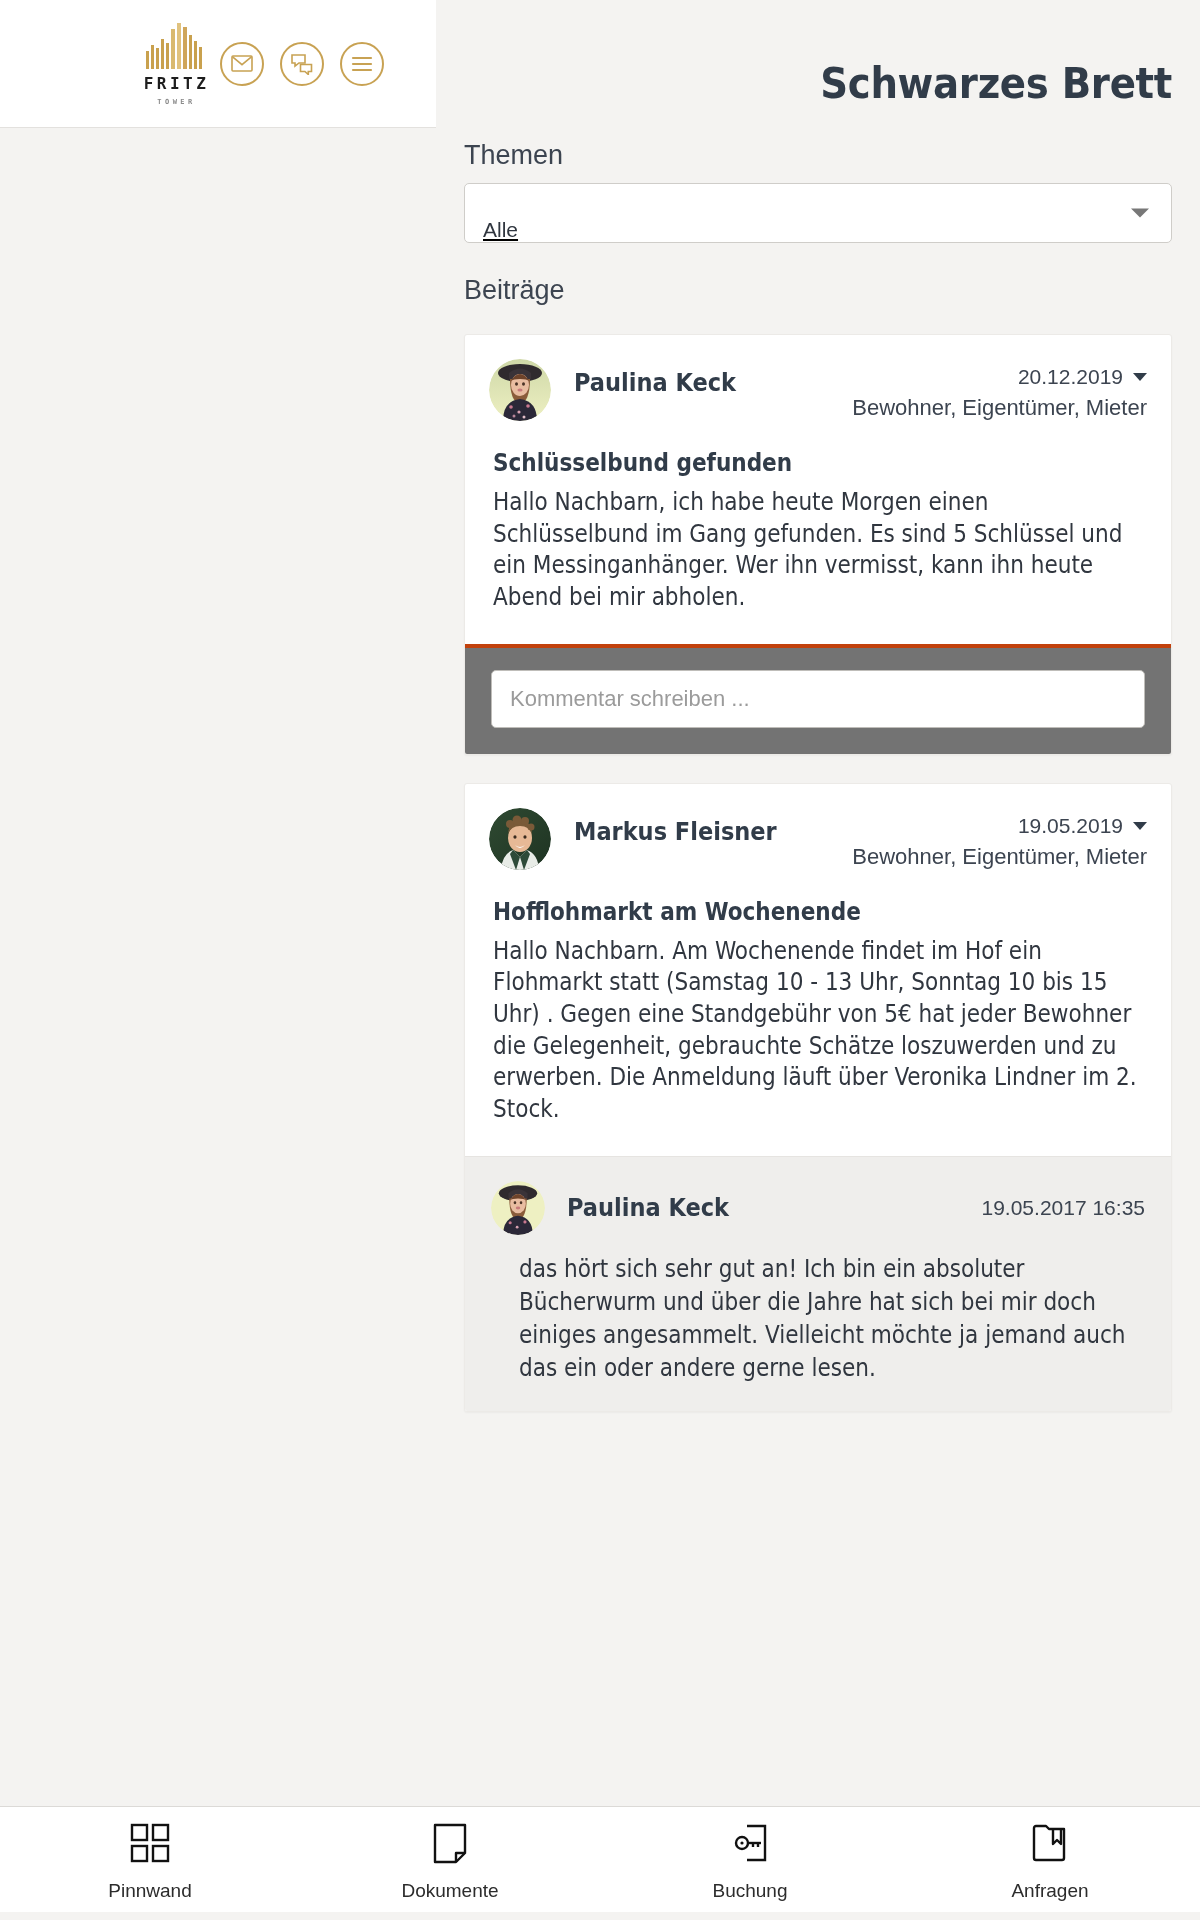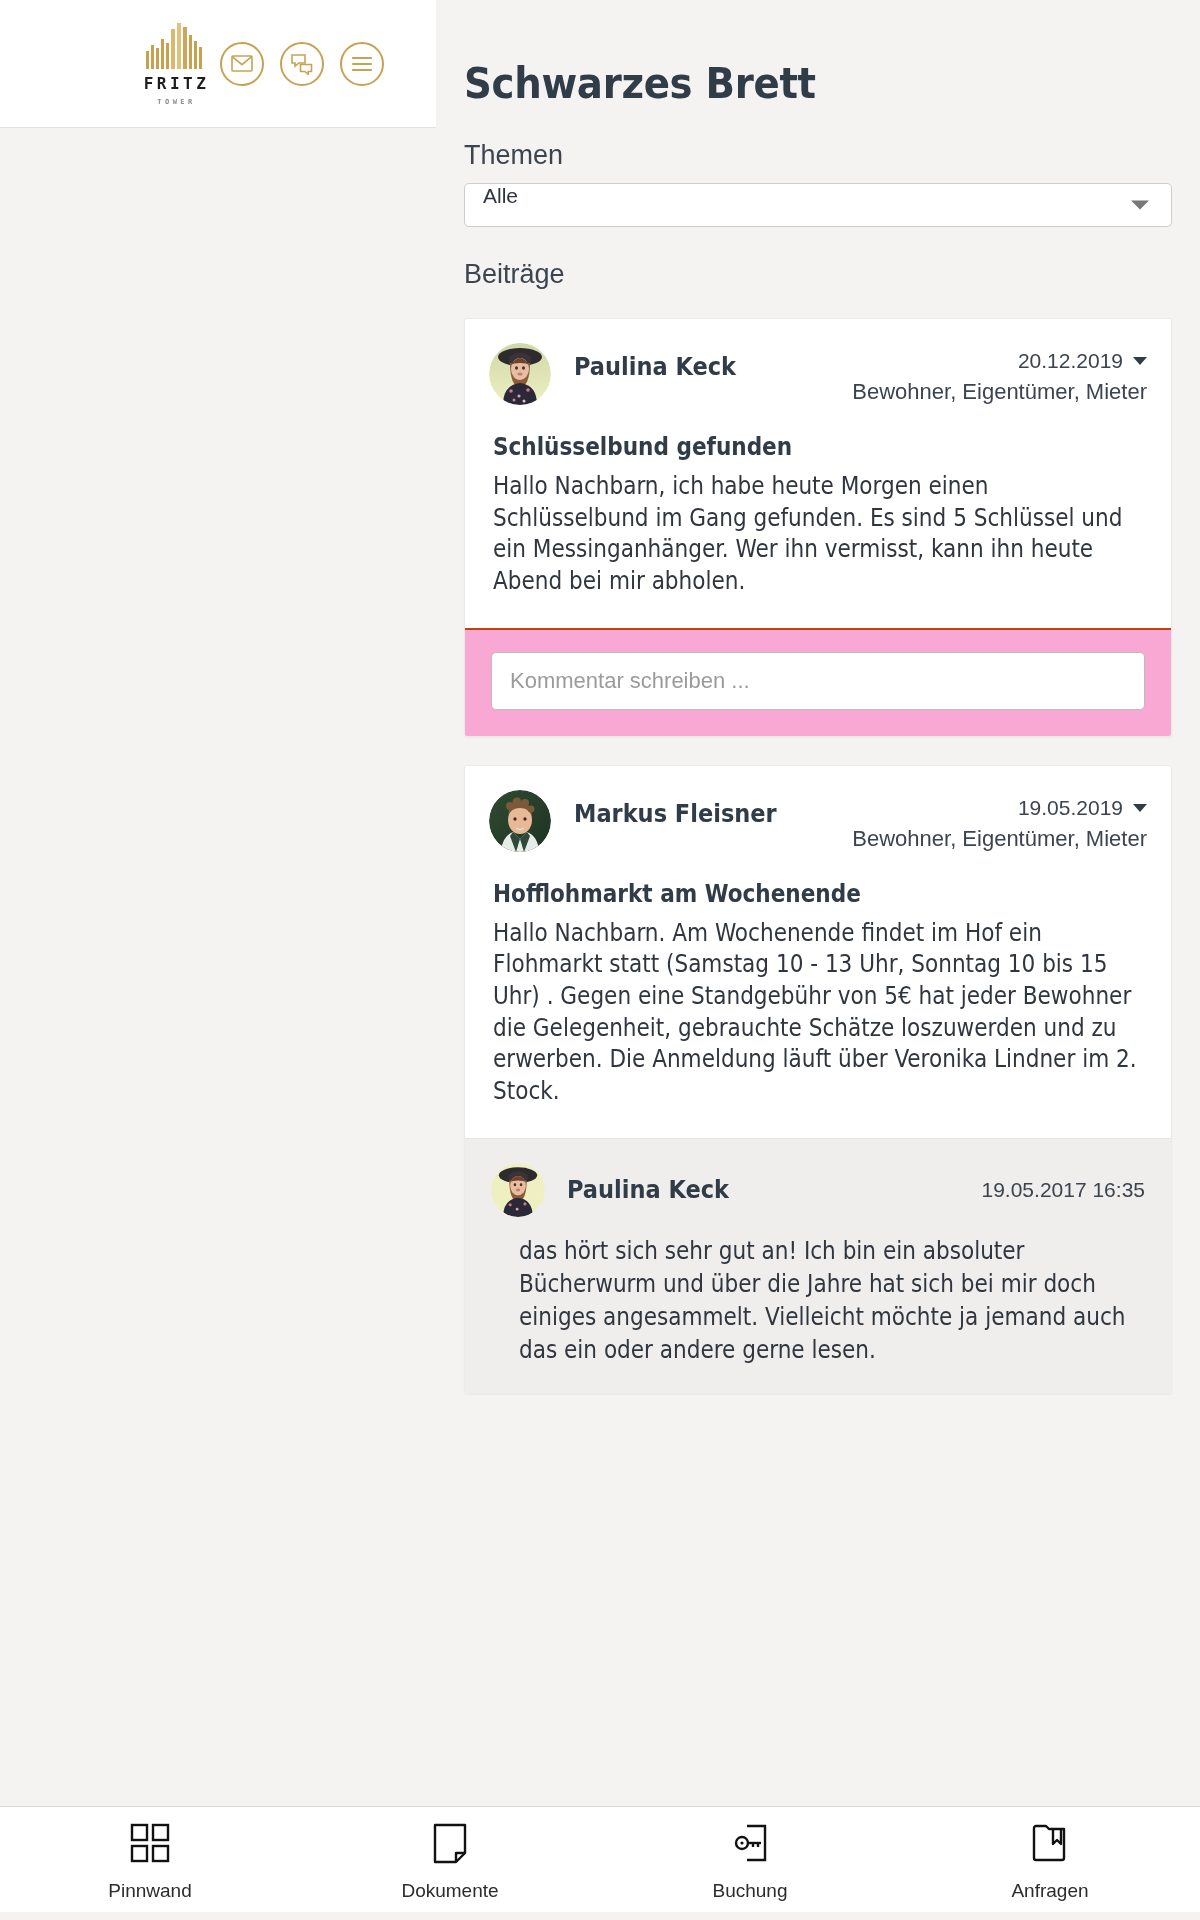--- a/index.html
+++ b/index.html
@@ -88,40 +88,42 @@
   }
 
   .page-title {
     font-family: "DejaVu Sans Condensed", "Liberation Sans Narrow", "Liberation Sans", sans-serif;
     font-size: 43px;
     font-weight: 700;
     color: #313c49;
     letter-spacing: -0.3px;
     margin-top: 58px;
     margin-left: 0px;
+    text-align: right;
   }
 
   .field-label {
     font-size: 27px;
     color: #3c4450;
     margin-top: 32px;
     margin-bottom: 12px;
     font-weight: 400;
   }
 
   .select-box {
     position: relative;
-    height: 44px;
+    height: 60px;
     background: #ffffff;
     border: 1px solid #cfcdc9;
     border-radius: 5px;
     display: flex;
-    align-items: flex-start;
+    align-items: flex-end;
     padding: 0 18px;
     cursor: pointer;
+    text-decoration: underline;
   }
   .select-value { font-size: 21px; color: #30363f; }
   .caret-tri {
     position: absolute;
     right: 22px;
     top: 50%;
     transform: translateY(-50%);
     width: 0; height: 0;
     border-left: 9px solid transparent;
     border-right: 9px solid transparent;
@@ -212,22 +214,22 @@
 
   .post-body {
     font-family: "DejaVu Sans Condensed", "Liberation Sans Narrow", "Liberation Sans", sans-serif;
     font-size: 24px;
     line-height: 1.32;
     color: #30363f;
     padding: 10px 24px 30px 28px;
   }
 
   .comment-zone {
-    background: #f9a8d4;
-    border-top: 2px solid #c2410c;
+    background: #737373;
+    border-top: 4px solid #c2410c;
     padding: 22px 26px 26px 26px;
   }
 
   .comment-input {
     position: relative;
     min-height: 58px;
     background: #ffffff;
     border: 1px solid #bfbdb9;
     border-radius: 5px;
     padding: 15px 18px;

